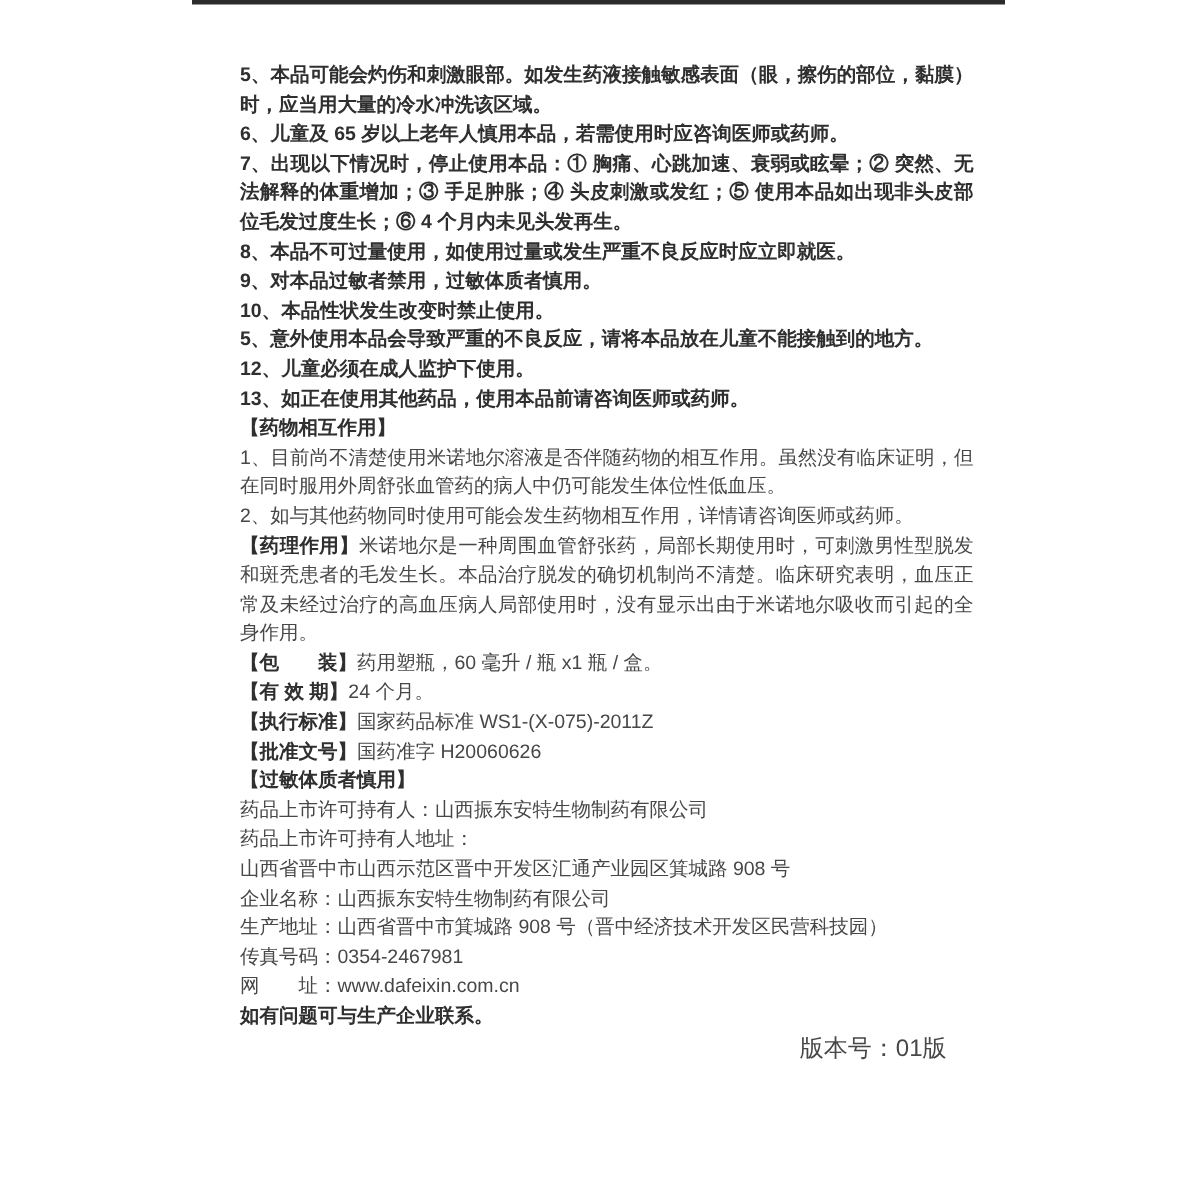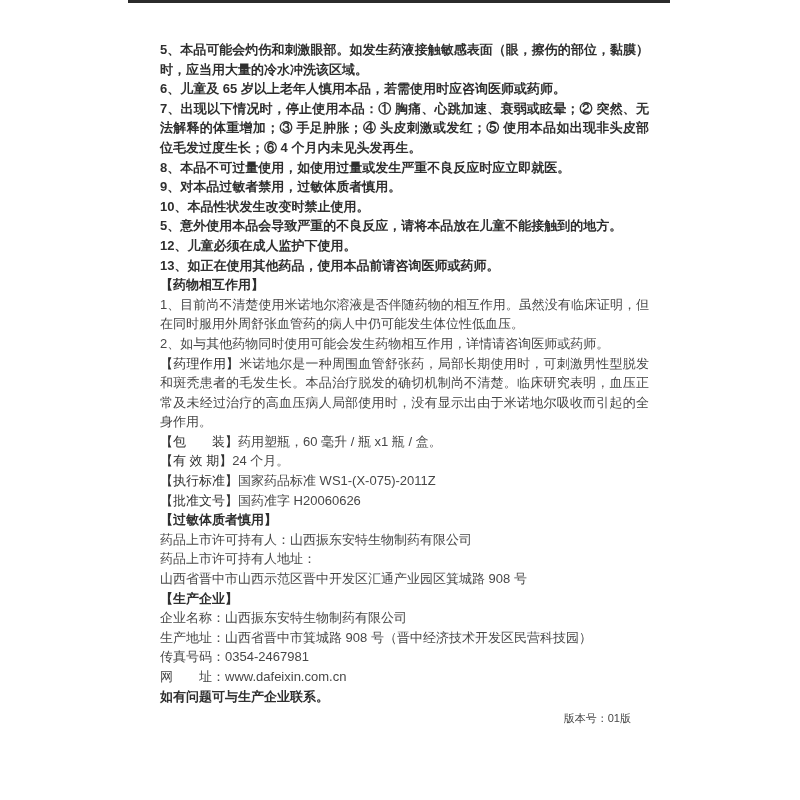--- a/index.html
+++ b/index.html
@@ -30,26 +30,26 @@
     left: 160px;
     top: 40px;
     width: 489px;
     font-size: 13px;
     line-height: 19.6px;
     color: var(--text, #474747);
     text-align: justify;
   }
   p.line { margin: 0; }
   p.item, p.header { font-weight: bold; color: var(--bold, #2f2f2f); }
-  p.labeled .label { font-weight: normal; color: var(--bold, #2f2f2f); margin-top: 15px; }
+  p.labeled .label { font-weight: bold; color: var(--bold, #2f2f2f); margin-top: 15px; }
   .version {
     text-align: right;
     padding-right: 18px;
     margin-top: 3px;
-    font-size: 11px;
+    font-size: 16px;
     color: var(--text, #474747);
   }
 </style>
 </head>
 <body>
 
 <div class="page" style="--bg: #ffffff; --text: #474747; --bold: #2f2f2f; --rule: #2b2b2b;">
   <div class="top-rule"></div>
   <main class="content">
 
@@ -67,21 +67,20 @@
       <p class="line plain"><span>2、如与其他药物同时使用可能会发生药物相互作用，详情请咨询医师或药师。</span></p>
       <p class="line labeled"><span class="label">【药理作用】</span><span>米诺地尔是一种周围血管舒张药，局部长期使用时，可刺激男性型脱发和斑秃患者的毛发生长。本品治疗脱发的确切机制尚不清楚。临床研究表明，血压正常及未经过治疗的高血压病人局部使用时，没有显示出由于米诺地尔吸收而引起的全身作用。</span></p>
       <p class="line labeled"><span class="label">【包　　装】</span><span>药用塑瓶，60 毫升 / 瓶 x1 瓶 / 盒。</span></p>
       <p class="line labeled"><span class="label">【有 效 期】</span><span>24 个月。</span></p>
       <p class="line labeled"><span class="label">【执行标准】</span><span>国家药品标准 WS1-(X-075)-2011Z</span></p>
       <p class="line labeled"><span class="label">【批准文号】</span><span>国药准字 H20060626</span></p>
       <p class="line header"><span>【过敏体质者慎用】</span></p>
       <p class="line plain"><span>药品上市许可持有人：山西振东安特生物制药有限公司</span></p>
       <p class="line plain"><span>药品上市许可持有人地址：</span></p>
       <p class="line plain"><span>山西省晋中市山西示范区晋中开发区汇通产业园区箕城路 908 号</span></p>
-      <p class="line header"><span>【生产企业】</span></p>
       <p class="line plain"><span>企业名称：山西振东安特生物制药有限公司</span></p>
       <p class="line plain"><span>生产地址：山西省晋中市箕城路 908 号（晋中经济技术开发区民营科技园）</span></p>
       <p class="line plain"><span>传真号码：0354-2467981</span></p>
       <p class="line plain"><span>网　　址：www.dafeixin.com.cn</span></p>
       <p class="line item"><span>如有问题可与生产企业联系。</span></p>
       <div class="version">版本号：01版</div>
     </main>
 </div>
 
 </body></html>

